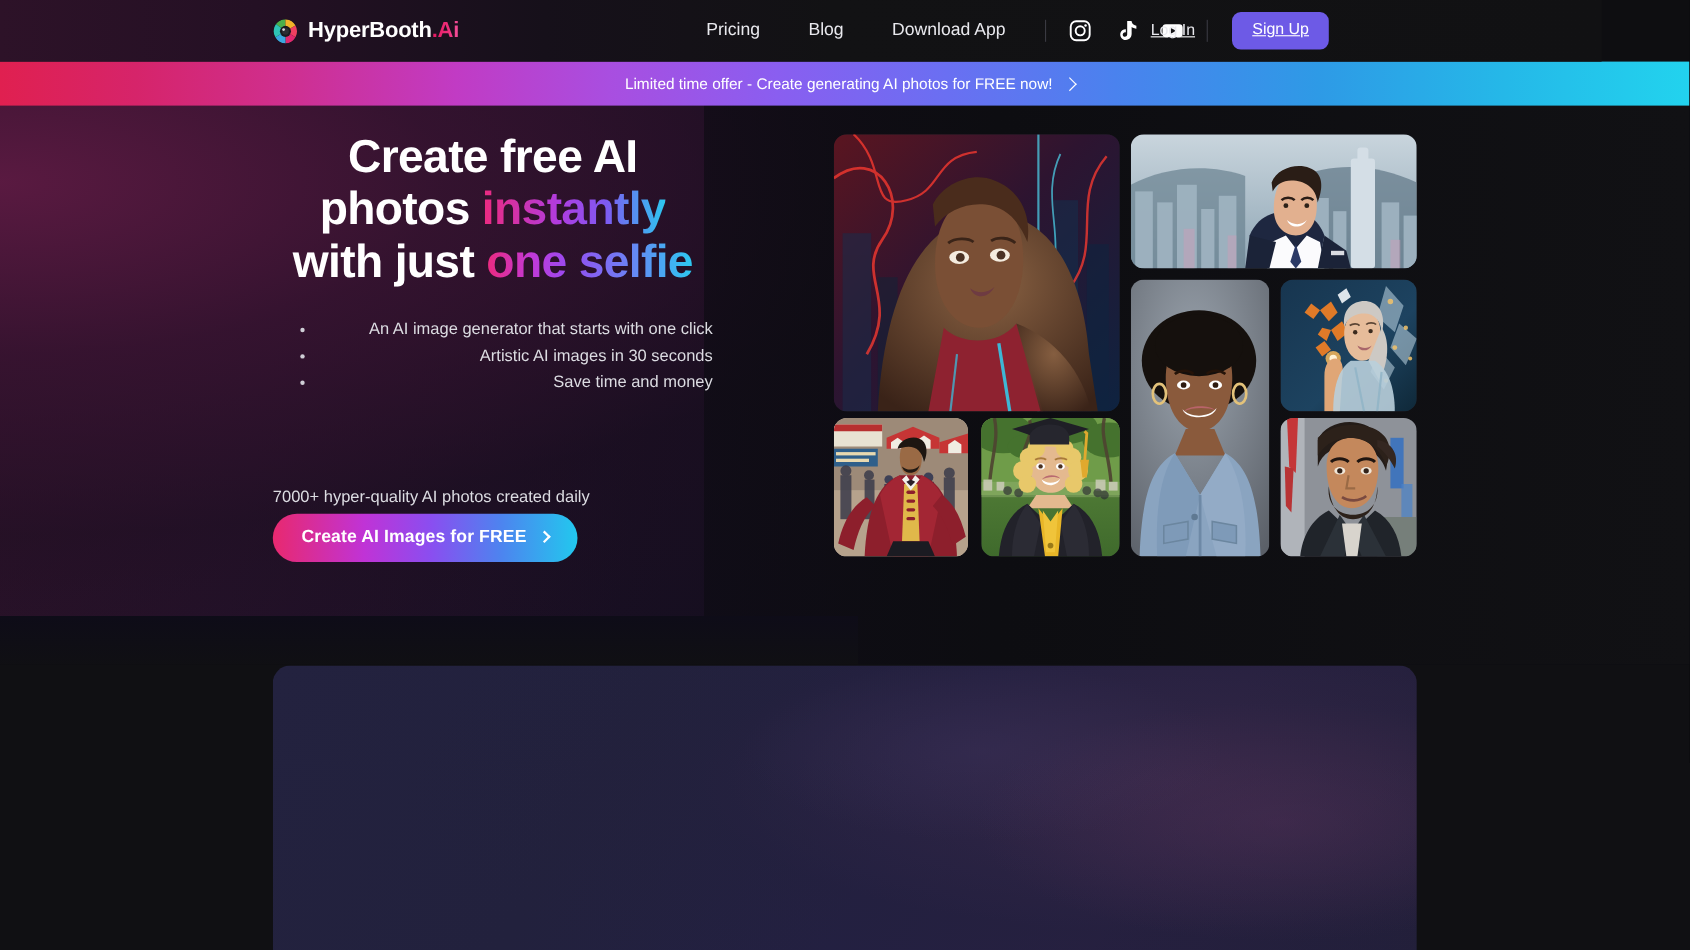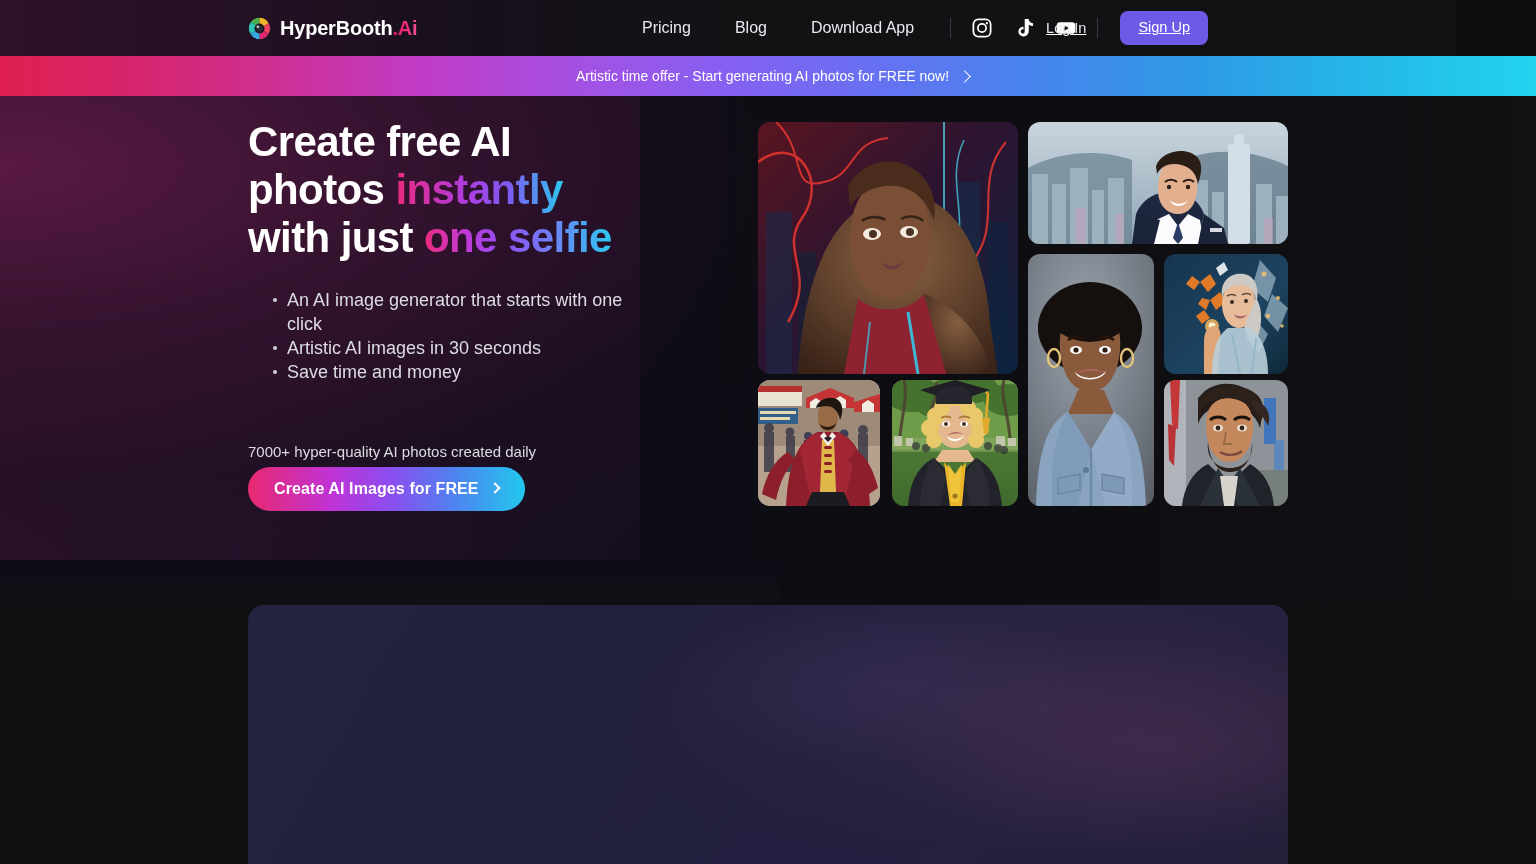--- a/index.html
+++ b/index.html
@@ -75,36 +75,37 @@
   }
   .promo-inner { display:flex; align-items:center; gap:7px; font-size:14px; color:#fff; }
   .promo-emoji { letter-spacing:1px; font-family:"DejaVu Sans", sans-serif; opacity:0.95; }
   .promo-chev { width:9px; height:9px; border-right:1.8px solid #fff; border-bottom:1.8px solid #fff; transform:rotate(-45deg); margin-left:4px; }
 
   
   .hero-left { position:absolute; left:248px; top:118px; width:400px; z-index:5; }
   h1.headline {
     font-size:42px; line-height:48px; font-weight:700; letter-spacing:-0.6px; color:#fff;
     margin-bottom:26px;
+    text-align:center;
   }
   .grad-a {
     background:linear-gradient(90deg,#ec2a7e 0%, #b03ce0 42%, #7d5bf2 68%, #2cc8ef 100%);
     -webkit-background-clip:text; background-clip:text; color:transparent;
   }
   .grad-b {
     background:linear-gradient(90deg,#ec2a7e 0%, #c339d6 55%, #9b4af0 100%);
     -webkit-background-clip:text; background-clip:text; color:transparent;
   }
   .grad-c {
     background:linear-gradient(90deg,#8e55f0 0%, #6f7ef5 40%, #2cc8ef 100%);
     -webkit-background-clip:text; background-clip:text; color:transparent;
   }
   ul.bullets { list-style:none; margin-top:4px; }
   ul.bullets li {
-    position:relative; font-size:18px; line-height:24px; color:#dcdce2; padding-left:39px; margin-bottom:0px;
+    position:relative; font-size:15px; line-height:24px; color:#dcdce2; padding-left:39px; margin-bottom:0px;text-align:right;
   }
   ul.bullets li::before {
     content:""; position:absolute; left:25px; top:10px;
     width:4px; height:4px; border-radius:50%; background:#cfcfd6;
   }
   .stat-line { position:absolute; left:0; top:325px; font-size:15px; color:#dcdce2; }
   .cta-btn {
     position:absolute; left:0; top:349px;
     display:inline-flex; align-items:center; gap:10px;
     border:none; cursor:pointer; border-radius:999px;
@@ -204,21 +205,21 @@
 
     <div class="nav-right">
       <span class="login-link">Log In</span>
       <button class="signup-btn">Sign Up</button>
     </div>
   </header>
 
   <div class="promo">
     <span class="promo-inner">
       <span class="promo-emoji"></span>
-      <span>Artistic time offer - Start generating AI photos for FREE now!</span>
+      <span>Limited time offer - Create generating AI photos for FREE now!</span>
       <span class="promo-chev"></span>
     </span>
   </div>
 
   <section class="hero-left">
     <h1 class="headline"><span>Create free AI photos </span><span class="grad-a">instantly</span><span> with just </span><span class="grad-b">one</span> <span class="grad-c">selfie</span></h1>
 
     <ul class="bullets">
       <li>An AI image generator that starts with one click</li>
       <li>Artistic AI images in 30 seconds</li>

